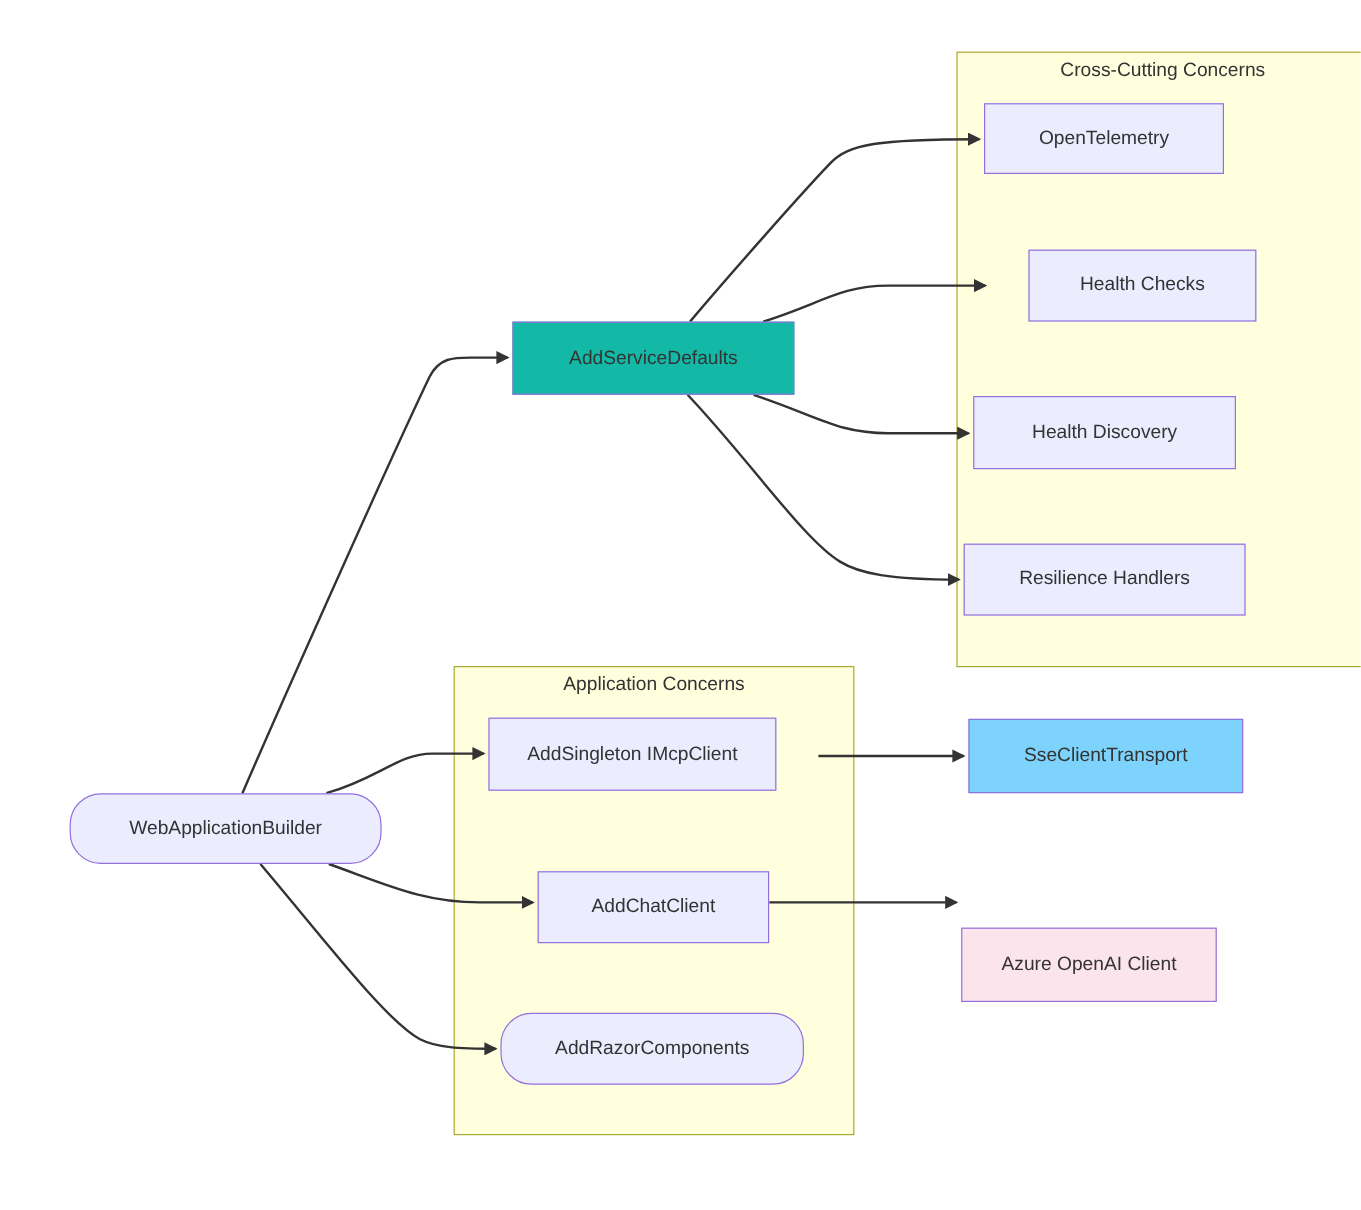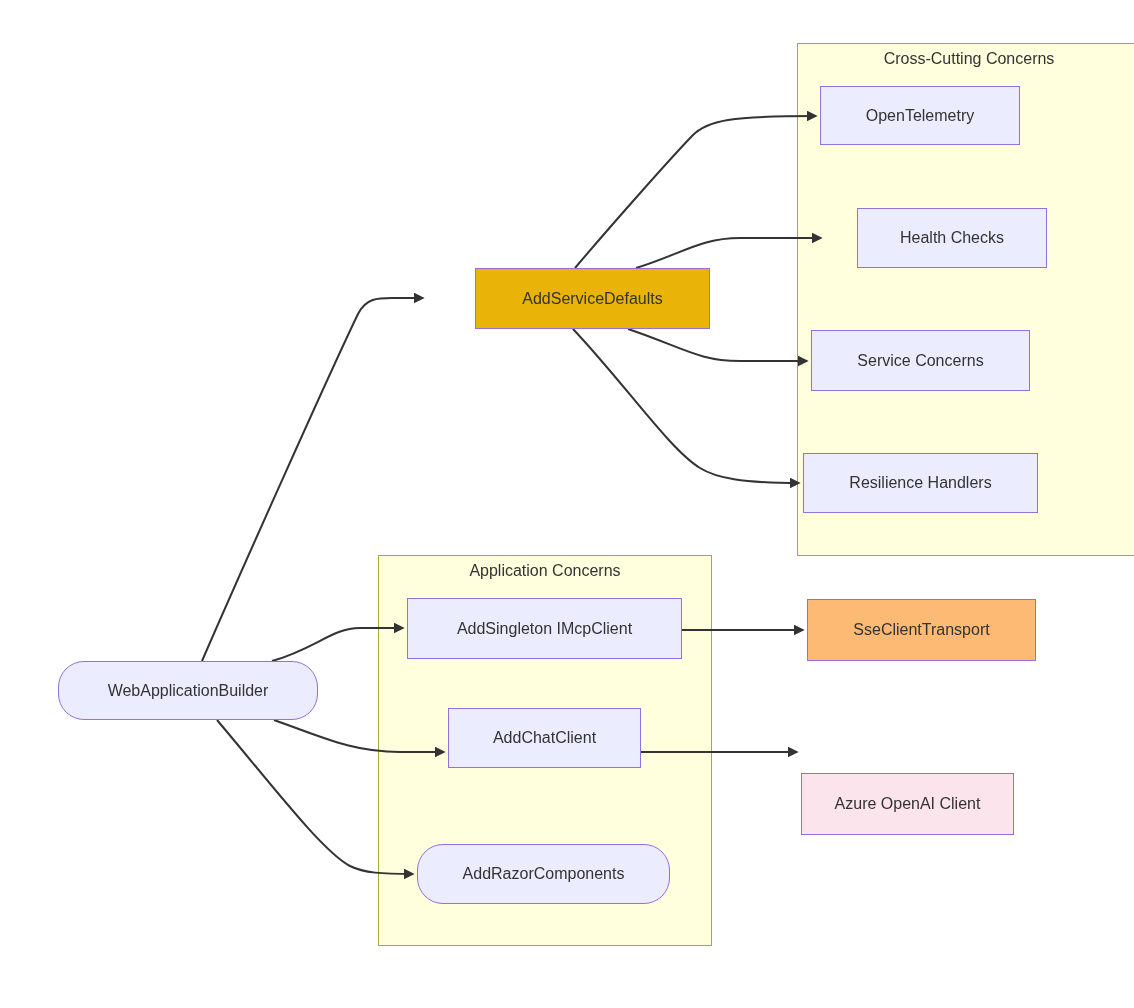--- a/index.html
+++ b/index.html
@@ -50,22 +50,22 @@
     background: #ECECFF;
     border: 1px solid #9370DB;
     display: flex;
     align-items: center;
     justify-content: center;
     text-align: center;
     font-size: 16px;
     color: #333333;
     z-index: 2;
   }
-  .node.fill-blue  { background: #eab308; margin-left: 48px; }
-  .node.fill-green { background: #fdba74; }
+  .node.fill-blue  { background: #14b8a6; }
+  .node.fill-green { background: #7dd3fc; }
   .node.fill-pink  { background: #FCE4EC; }
 </style>
 </head>
 <body>
 
 <div class="canvas">
 
   <div class="cluster" style="left:797px; top:43px; width:344px; height:513px;">
     <div class="cluster-label">Cross-Cutting Concerns</div>
   </div>
@@ -103,32 +103,32 @@
 
   <div class="node" style="left:820px; top:86px; width:200px; height:59px;">
     <span>OpenTelemetry</span>
   </div>
 
   <div class="node" style="left:825px; top:208px; width:190px; height:60px;margin-left:32px;">
     <span>Health Checks</span>
   </div>
 
   <div class="node" style="left:811px; top:330px; width:219px; height:61px;">
-    <span>Service Concerns</span>
+    <span>Health Discovery</span>
   </div>
 
   <div class="node" style="left:803px; top:453px; width:235px; height:60px;">
     <span>Resilience Handlers</span>
   </div>
 
-  <div class="node" style="left:407px; top:598px; width:275px; height:61px;">
+  <div class="node" style="left:407px; top:598px; width:240px; height:61px;">
     <span>AddSingleton IMcpClient</span>
   </div>
 
-  <div class="node" style="left:448px; top:708px; width:193px; height:60px;">
+  <div class="node" style="left:448px; top:726px; width:193px; height:60px;">
     <span>AddChatClient</span>
   </div>
 
   <div class="node" style="left:417px; top:844px; width:253px; height:60px;border-radius:26px;">
     <span>AddRazorComponents</span>
   </div>
 
   <div class="node fill-green" style="left:807px; top:599px; width:229px; height:62px;">
     <span>SseClientTransport</span>
   </div>

